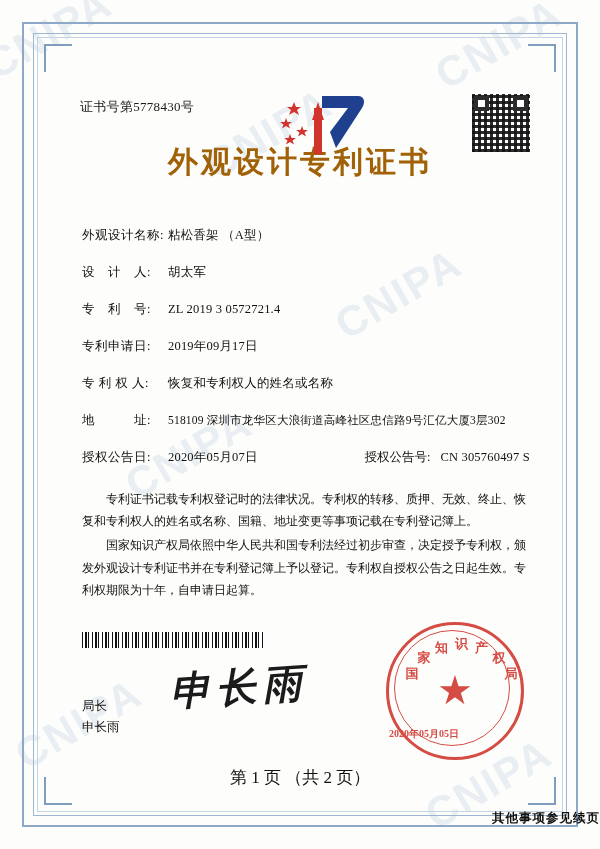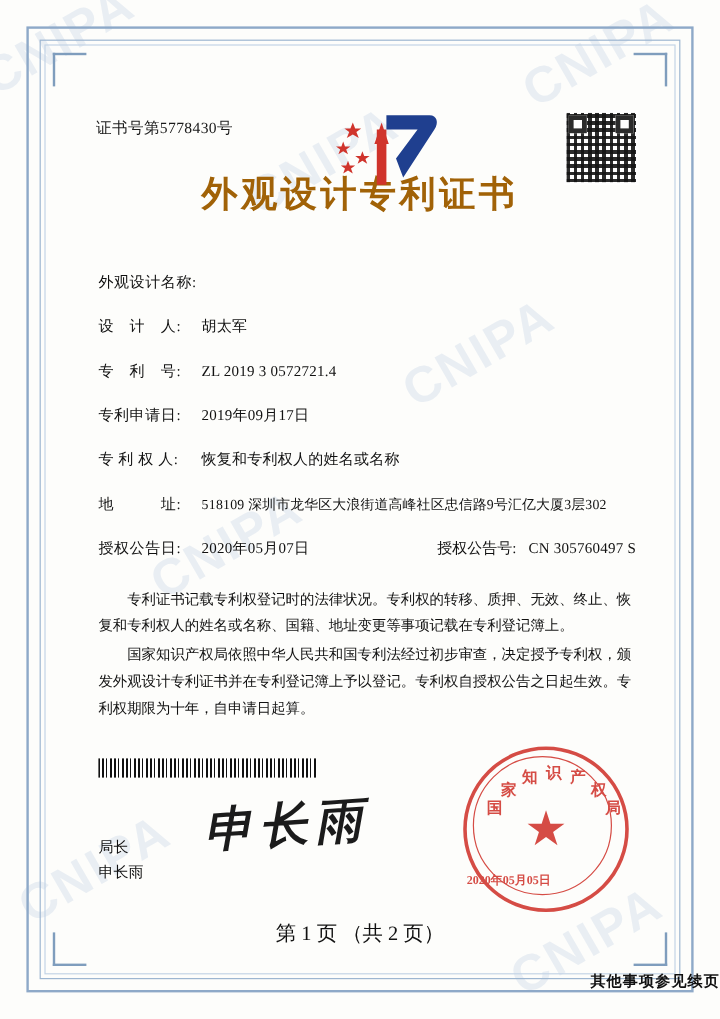--- a/index.html
+++ b/index.html
@@ -321,20 +321,21 @@
       </svg>
     </div>
 
     <div class="qr"></div>
 
     <div class="title">外观设计专利证书</div>
 
     <div class="fields">
       <div class="field-row">
         <div class="field-label">外观设计名称:</div>
+        <div class="field-value">粘松香架 （A型）</div>
       </div>
       <div class="field-row">
         <div class="field-label">设　计　人:</div>
         <div class="field-value">胡太军</div>
       </div>
       <div class="field-row">
         <div class="field-label">专　利　号:</div>
         <div class="field-value">ZL 2019 3 0572721.4</div>
       </div>
       <div class="field-row">

